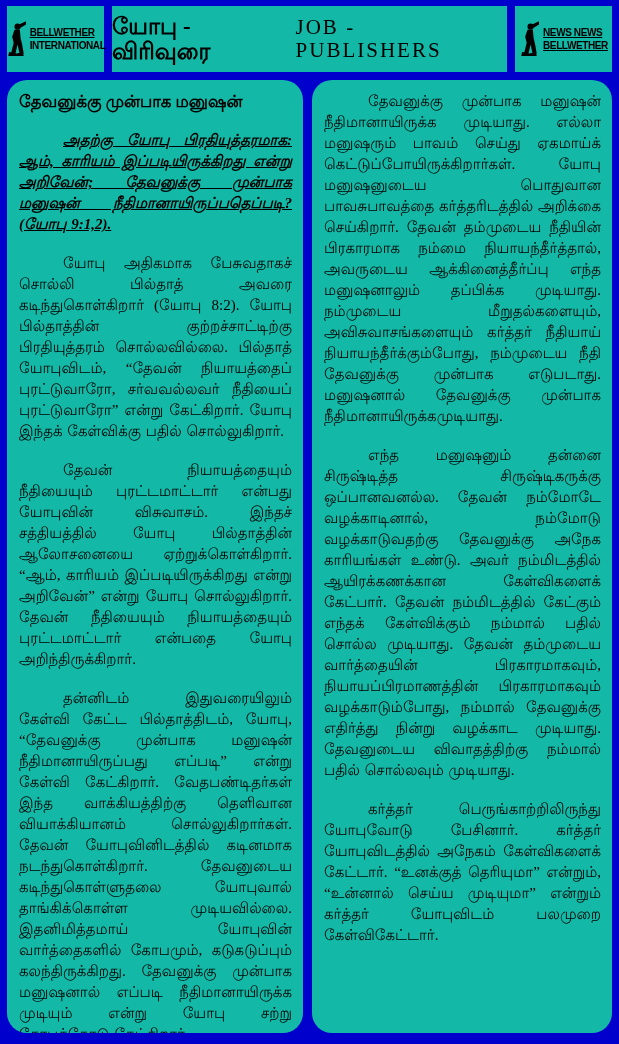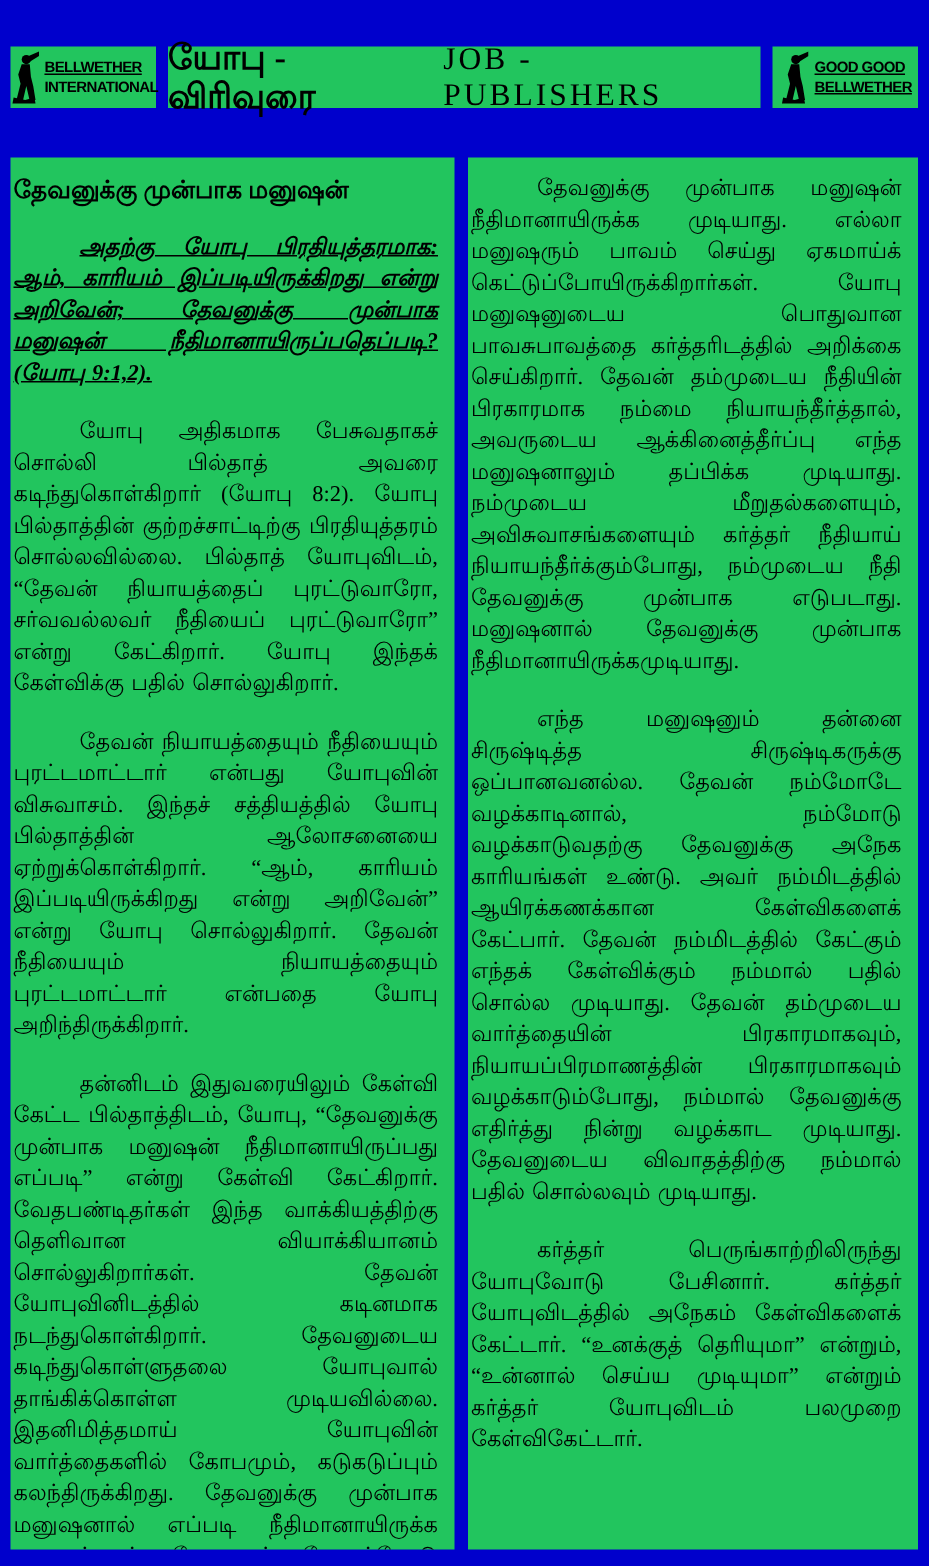--- a/index.html
+++ b/index.html
@@ -18,21 +18,21 @@
     flex-direction: column;
     gap: 8px;
     overflow: hidden;
   }
   .header-row {
     display: flex;
     gap: 8px;
     height: 66px;
     flex: 0 0 auto;
   }
-  .panel { background: #22c55e; margin-top: 25px; }
+  .panel { background: #14b8a6; }
   .logo-box {
     width: 97px;
     flex: 0 0 auto;
     display: flex;
     align-items: center;
     justify-content: center;
     gap: 4px;
     padding: 2px;
     box-sizing: border-box;
   }
@@ -67,25 +67,26 @@
     line-height: 1.1;
   }
   .body-row {
     flex: 1 1 auto;
     display: flex;
     gap: 9px;
     min-height: 0;
   }
   .column {
     box-sizing: border-box;
-    padding: 11px 11px 10px 2px;
+    padding: 11px 11px 10px 12px;
     overflow: hidden;
     color: #000;
     font-size: 15px;
     line-height: 1.40;
+    border-radius: 20px;
   }
   .column.left  { width: 296px; flex: 0 0 auto; }
   .column.right { flex: 1 1 auto; }
   .column h2 {
     font-size: 16.5px;
     font-weight: bold;
     margin: 0 0 17px 0;
     text-align: justify;
     line-height: 1.35;
   }
@@ -136,21 +137,21 @@
         <svg width="20" height="38" viewBox="0 0 26 46" aria-hidden="true">
           <g fill="#000000">
             <circle cx="15" cy="7" r="4"></circle>
             <path d="M17 4 L26 0 L26 4 L18 9 Z"></path>
             <path d="M11 11 L18 11 L19 22 L21 30 L23 42 L18 43 L15 30 L12 43 L6 44 L10 28 L8 20 Z"></path>
             <path d="M4 40 L14 42 L22 40 L23 45 L3 45 Z"></path>
           </g>
         </svg>
       </span>
       <span class="logo-text">
-        <div class="underlined">GOOD GOOD</div>
+        <div class="underlined">NEWS NEWS</div>
         <div class="underlined">BELLWETHER</div>
       </span>
     </div>
 
   </div>
 
   <div class="body-row">
 
     <div class="panel column left">
       <h2>தேவனுக்கு முன்பாக மனுஷன்</h2>

